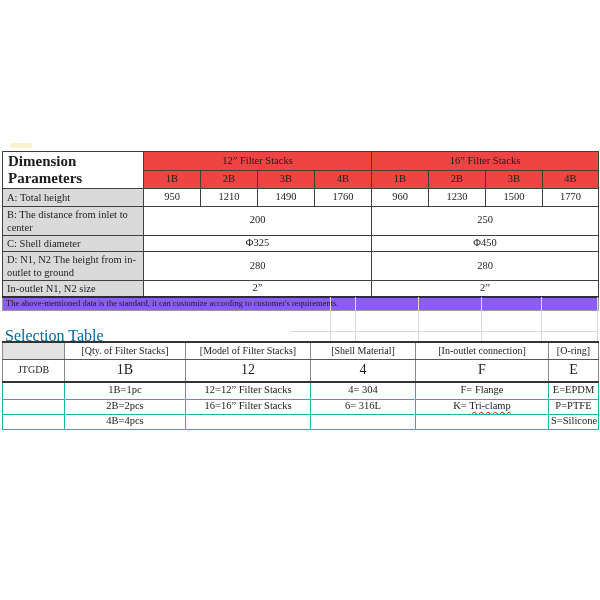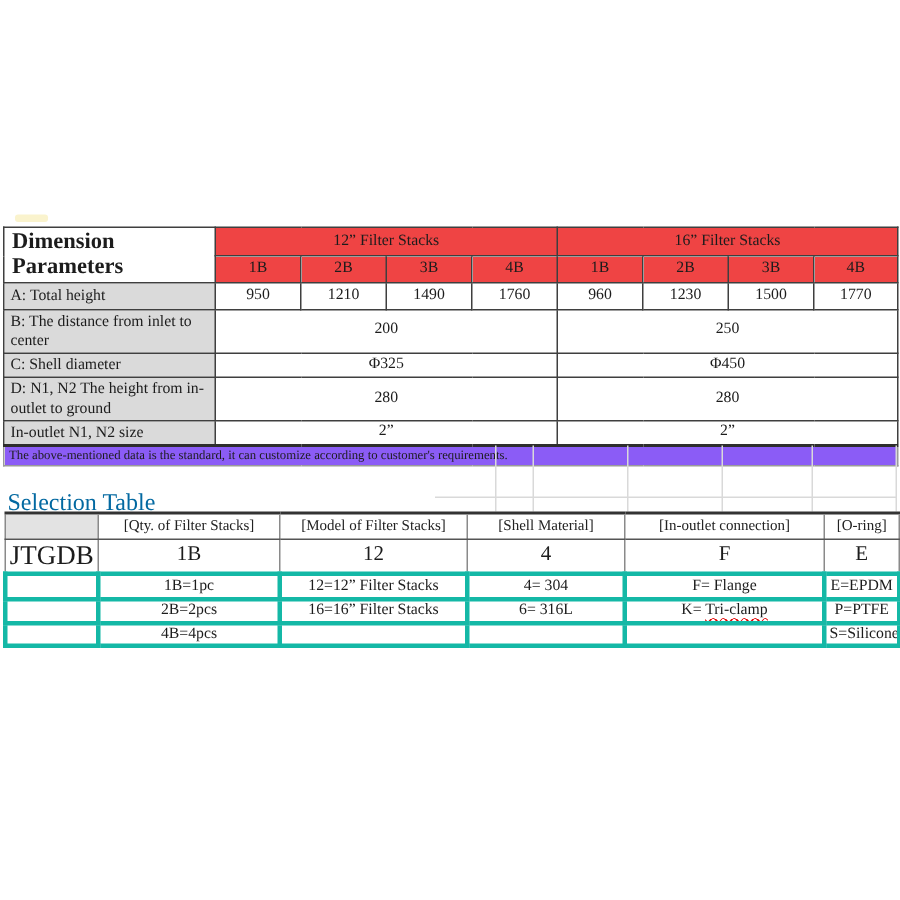--- a/index.html
+++ b/index.html
@@ -43,24 +43,24 @@
   table.sel { position:absolute; left:2px; top:341px; width:596px;
               border-collapse:collapse; table-layout:fixed; }
   table.sel td { font-size:10.5px; text-align:center; vertical-align:middle;
                  padding:0 2px; overflow:hidden; line-height:1.2; }
   table.sel tr.sh { height:17px; }
   table.sel tr.sh td { border:1px solid #8a8a8a; border-top:2px solid #333333;
                        border-bottom:1px solid #555555; font-size:10px; color:#222; }
   table.sel tr.sh td.shl { background:#e3e3e3; }
   table.sel tr.sc { height:23px; }
   table.sel tr.sc td { border:1px solid #8a8a8a; border-bottom:2px solid #333333; font-size:14px; }
-  table.sel tr.sc td.code { font-size:18px; }
+  table.sel tr.sc td.code { font-size:10px; }
   table.sel tr.so { height:15px; }
   table.sel tr.so.first { height:17px; }
-  table.sel tr.so td { border:3px solid #14b8a6; }
+  table.sel tr.so td { border:1px solid #14b8a6; }
 
   .sq { text-decoration:underline; text-decoration-style:wavy; text-decoration-color:#e00000;
         text-decoration-thickness:1px; text-underline-offset:2px; }
 </style>
 </head>
 <body>
 
 <div class="page">
 
   <div class="smudge"></div>

